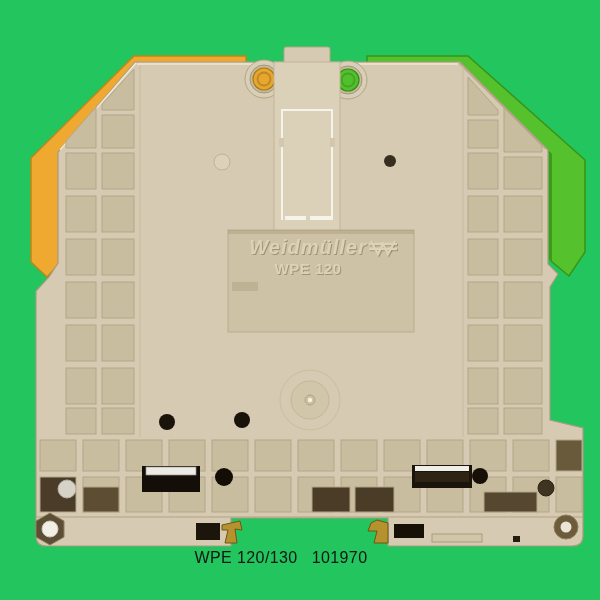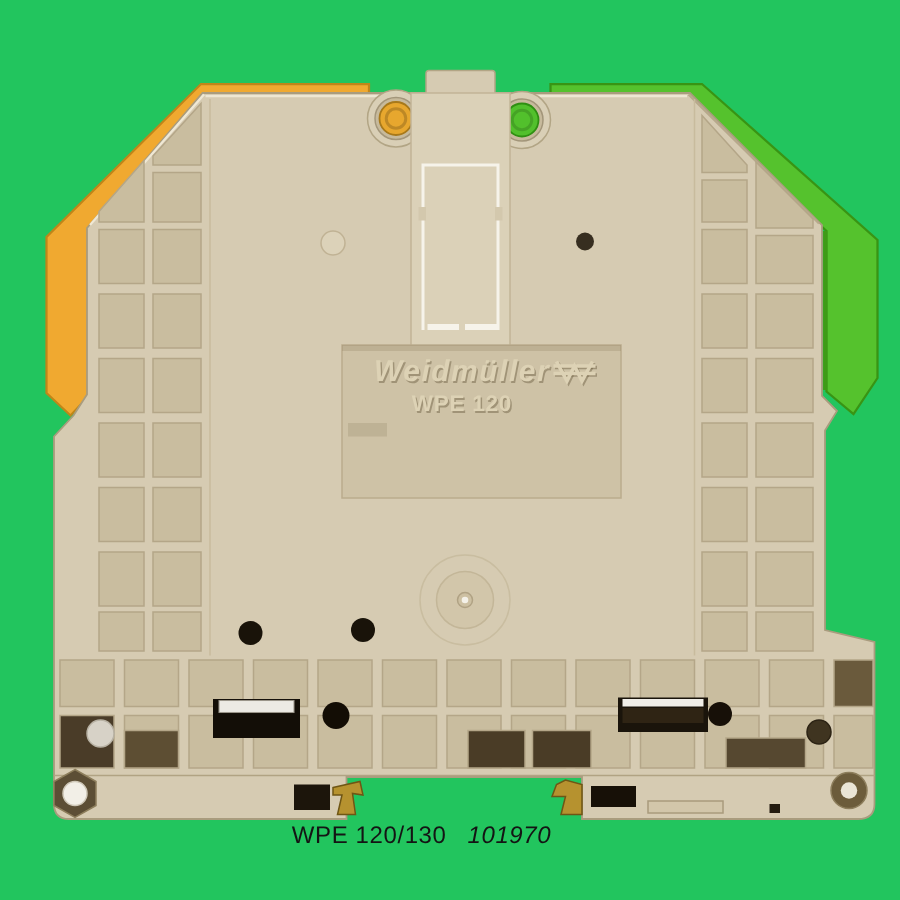--- a/index.html
+++ b/index.html
@@ -5,21 +5,21 @@
   html,body{margin:0;padding:0;background:#ffffff;}
   .stage{
     position:relative;width:600px;height:600px;background:#22c55e;overflow:hidden;
     font-family:"Liberation Sans",sans-serif;
   }
   .caption{
     position:absolute;top:549px;left:0;width:562px;text-align:center;
     font-size:16px;color:#141414;letter-spacing:.4px;font-weight:400;
   }
   .caption span{display:inline-block;}
-  .caption .part{margin-left:14px;font-style:italic;}
+  .caption .part{margin-left:14px;}
   svg text{font-family:"Liberation Sans",sans-serif;}
   .emboss{fill:#ddd2b5;}
   .emboss-sh{fill:rgba(104,91,62,.45);}
 </style>
 </head>
 <body>
 
 <div class="stage">
 <svg width="600" height="600" viewBox="0 0 600 600">
 

